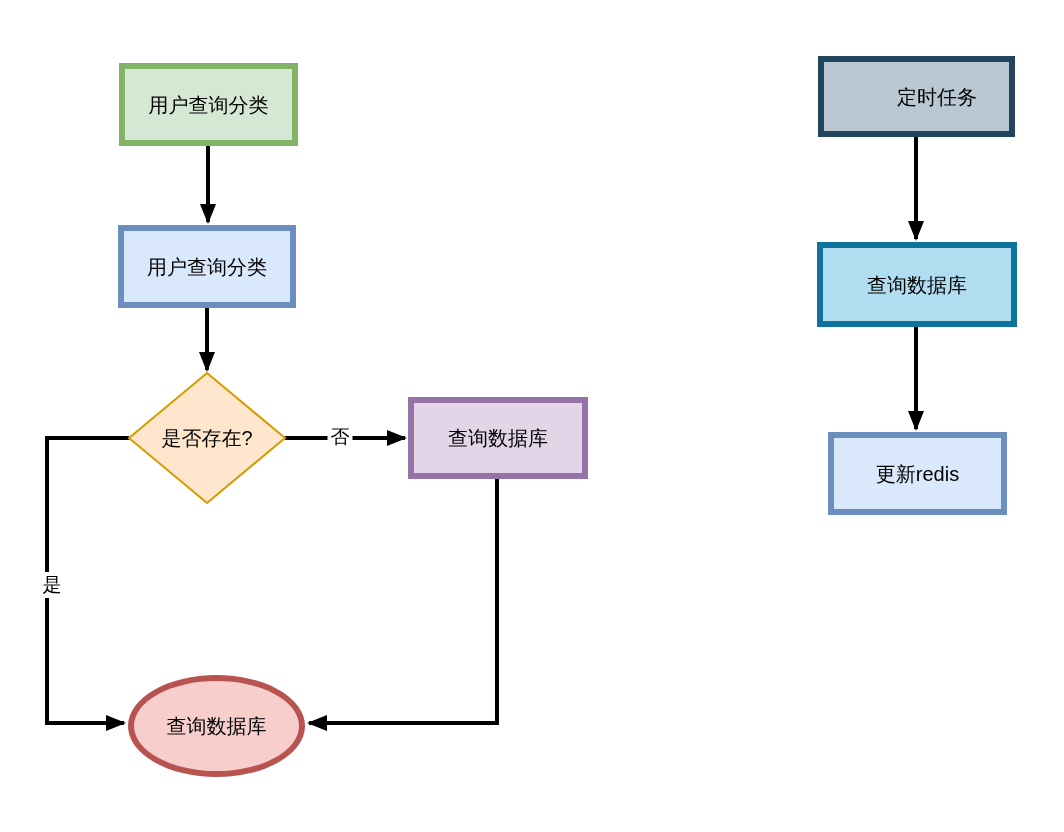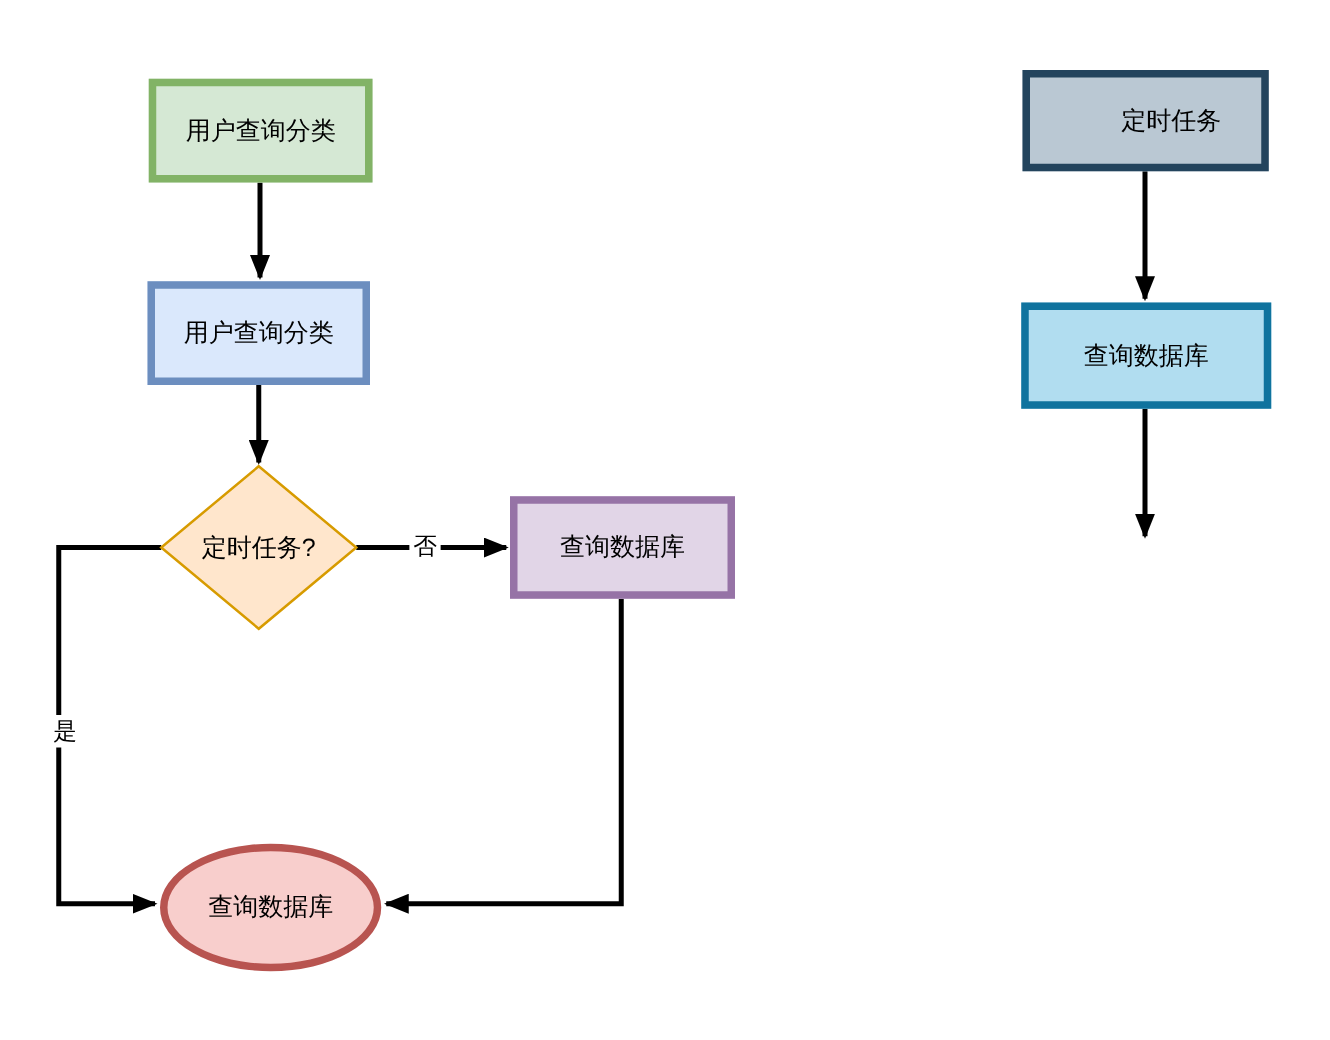--- a/index.html
+++ b/index.html
@@ -90,37 +90,40 @@
   </div>
 
   <div class="node" style="left: 118px; top: 225px; width: 178px; height: 83px; background-color: rgb(218, 232, 252); border-color: rgb(108, 142, 191);">
     <span>用户查询分类</span>
   </div>
 
   <div class="diamond-wrap" style="left:127px; top:371px; width:160px; height:134px;">
     <svg width="160" height="134" viewBox="0 0 160 134" xmlns="http://www.w3.org/2000/svg">
       <polygon points="80,2 158,67 80,132 2,67" stroke-width="2" fill="#ffe6cc" stroke="#d79b00"></polygon>
     </svg>
-    <span class="diamond-label">定时任务?</span>
+    <span class="diamond-label">是否存在?</span>
   </div>
 
   <div class="node" style="left: 408px; top: 397px; width: 180px; height: 82px; background-color: rgb(225, 213, 231); border-color: rgb(150, 115, 166);">
     <span>查询数据库</span>
   </div>
 
   <div class="node ellipse" style="left: 128px; top: 675px; width: 177px; height: 102px; background-color: rgb(248, 206, 204); border-color: rgb(184, 84, 80);">
     <span>查询数据库</span>
   </div>
 
   <div class="node" style="left: 818px; top: 56px; width: 197px; height: 81px; background-color: rgb(186, 200, 211); border-color: rgb(35, 68, 93); padding-left: 41px;">
     <span>定时任务</span>
   </div>
 
   <div class="node" style="left: 817px; top: 242px; width: 200px; height: 85px; background-color: rgb(177, 221, 240); border-color: rgb(16, 115, 158);">
     <span>查询数据库</span>
   </div>
 
+  <div class="node" style="left: 828px; top: 432px; width: 179px; height: 83px; background-color: rgb(218, 232, 252); border-color: rgb(108, 142, 191);">
+    <span>更新redis</span>
+  </div>
 
   <span class="edge-label" style="left:340px; top:437px;">否</span>
 
   <span class="edge-label" style="left:52px; top:585px;">是</span>
 
 </div>
 
 </body></html>

